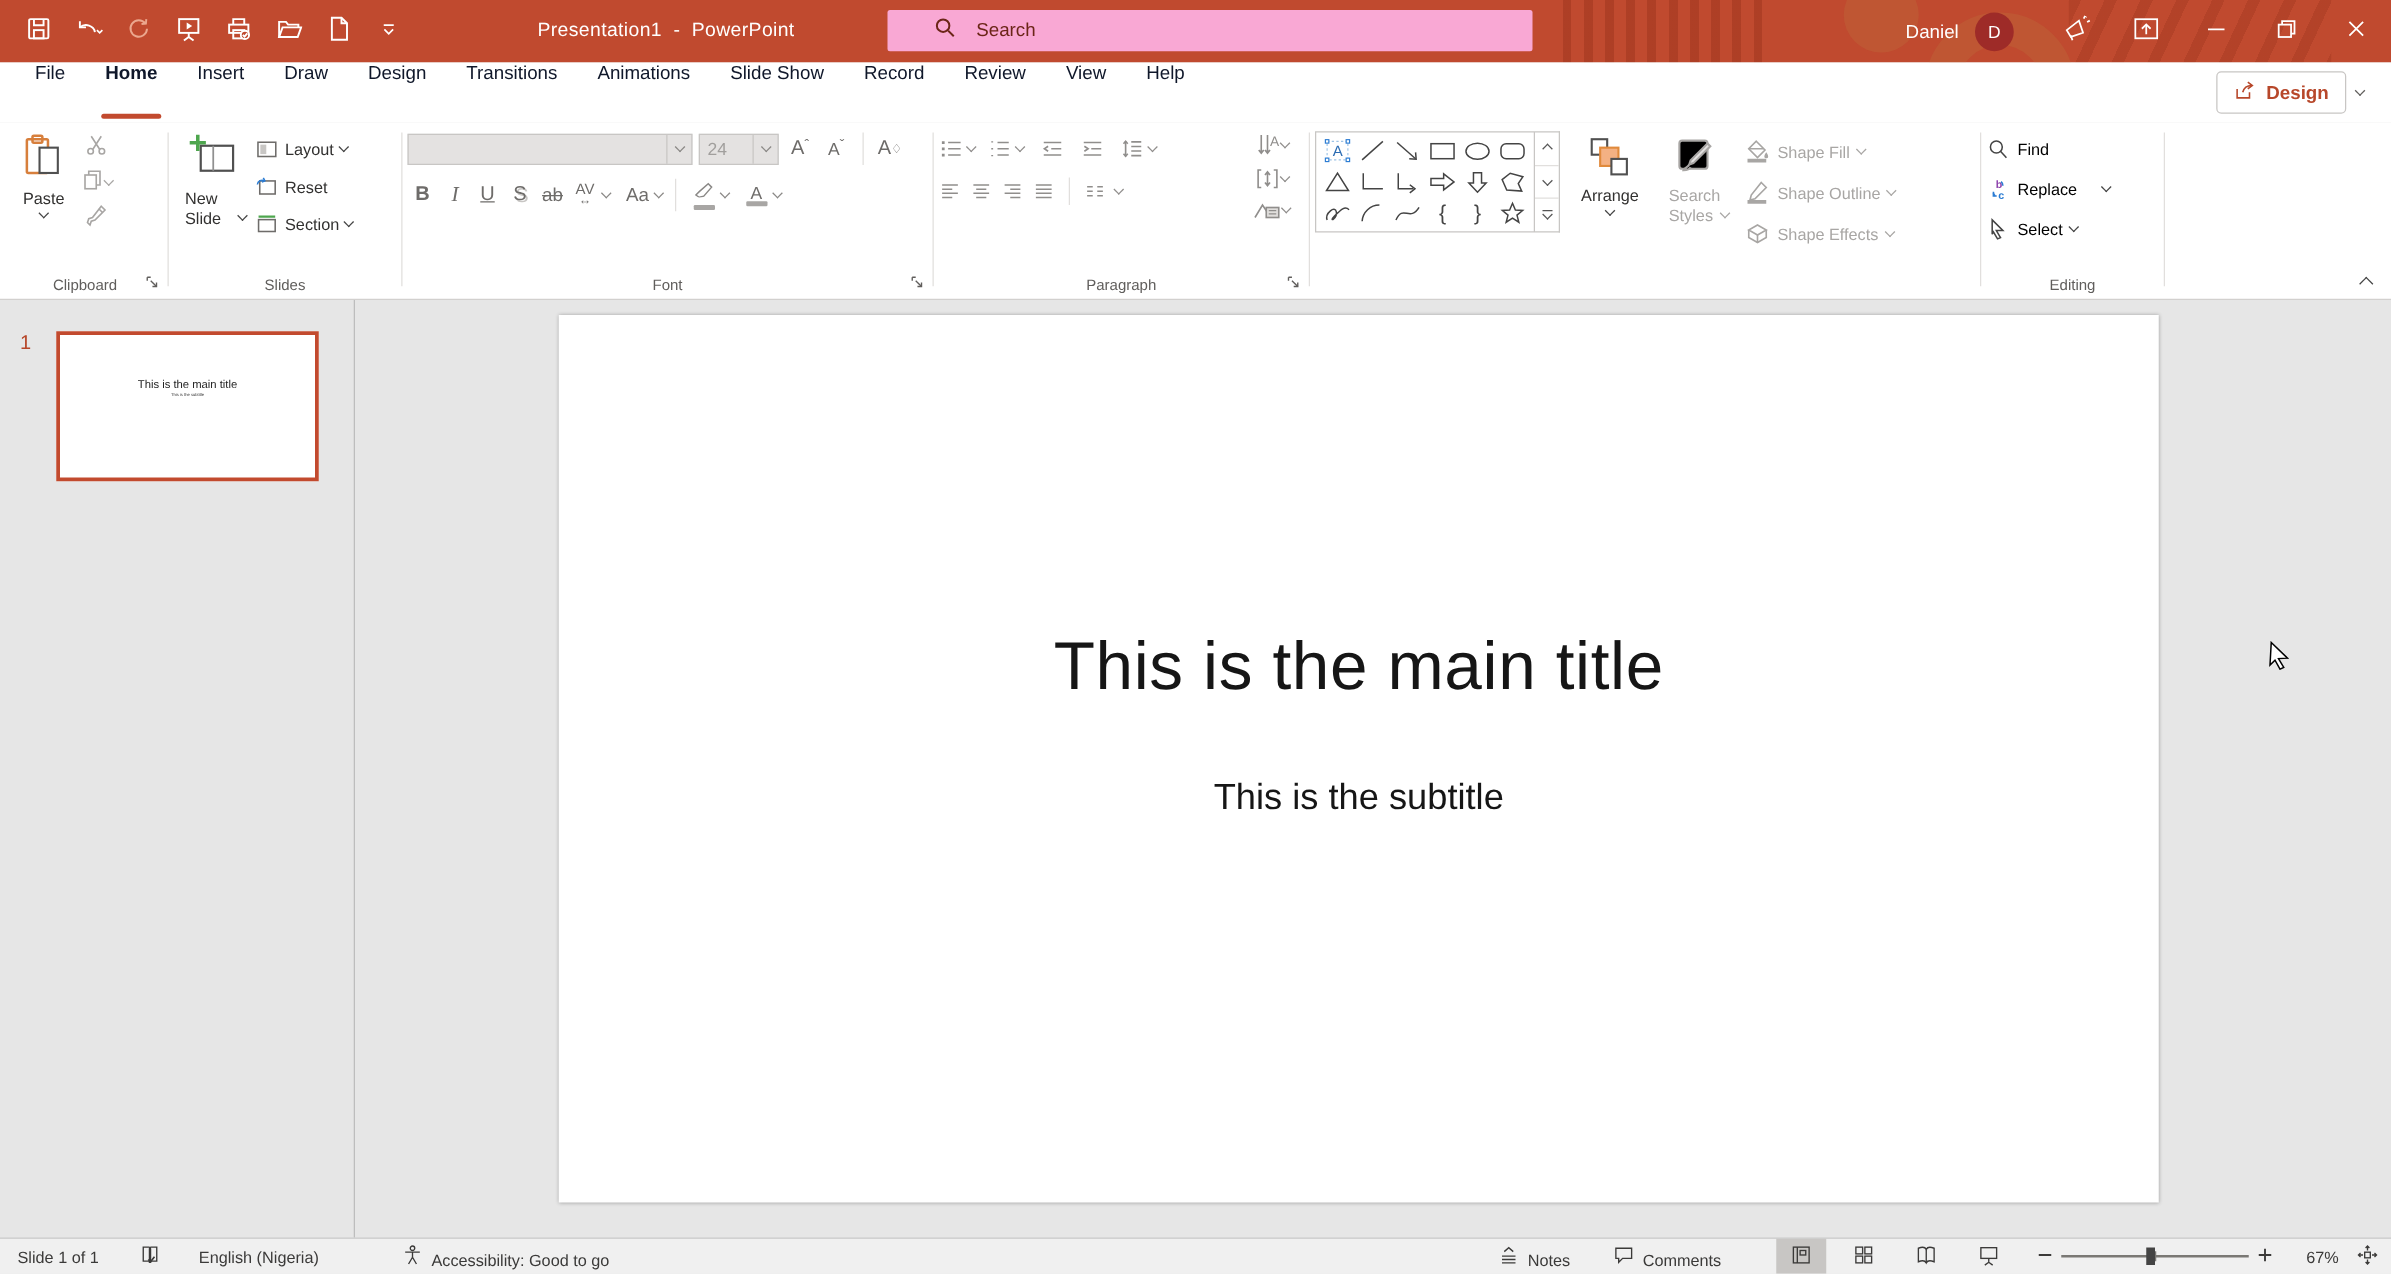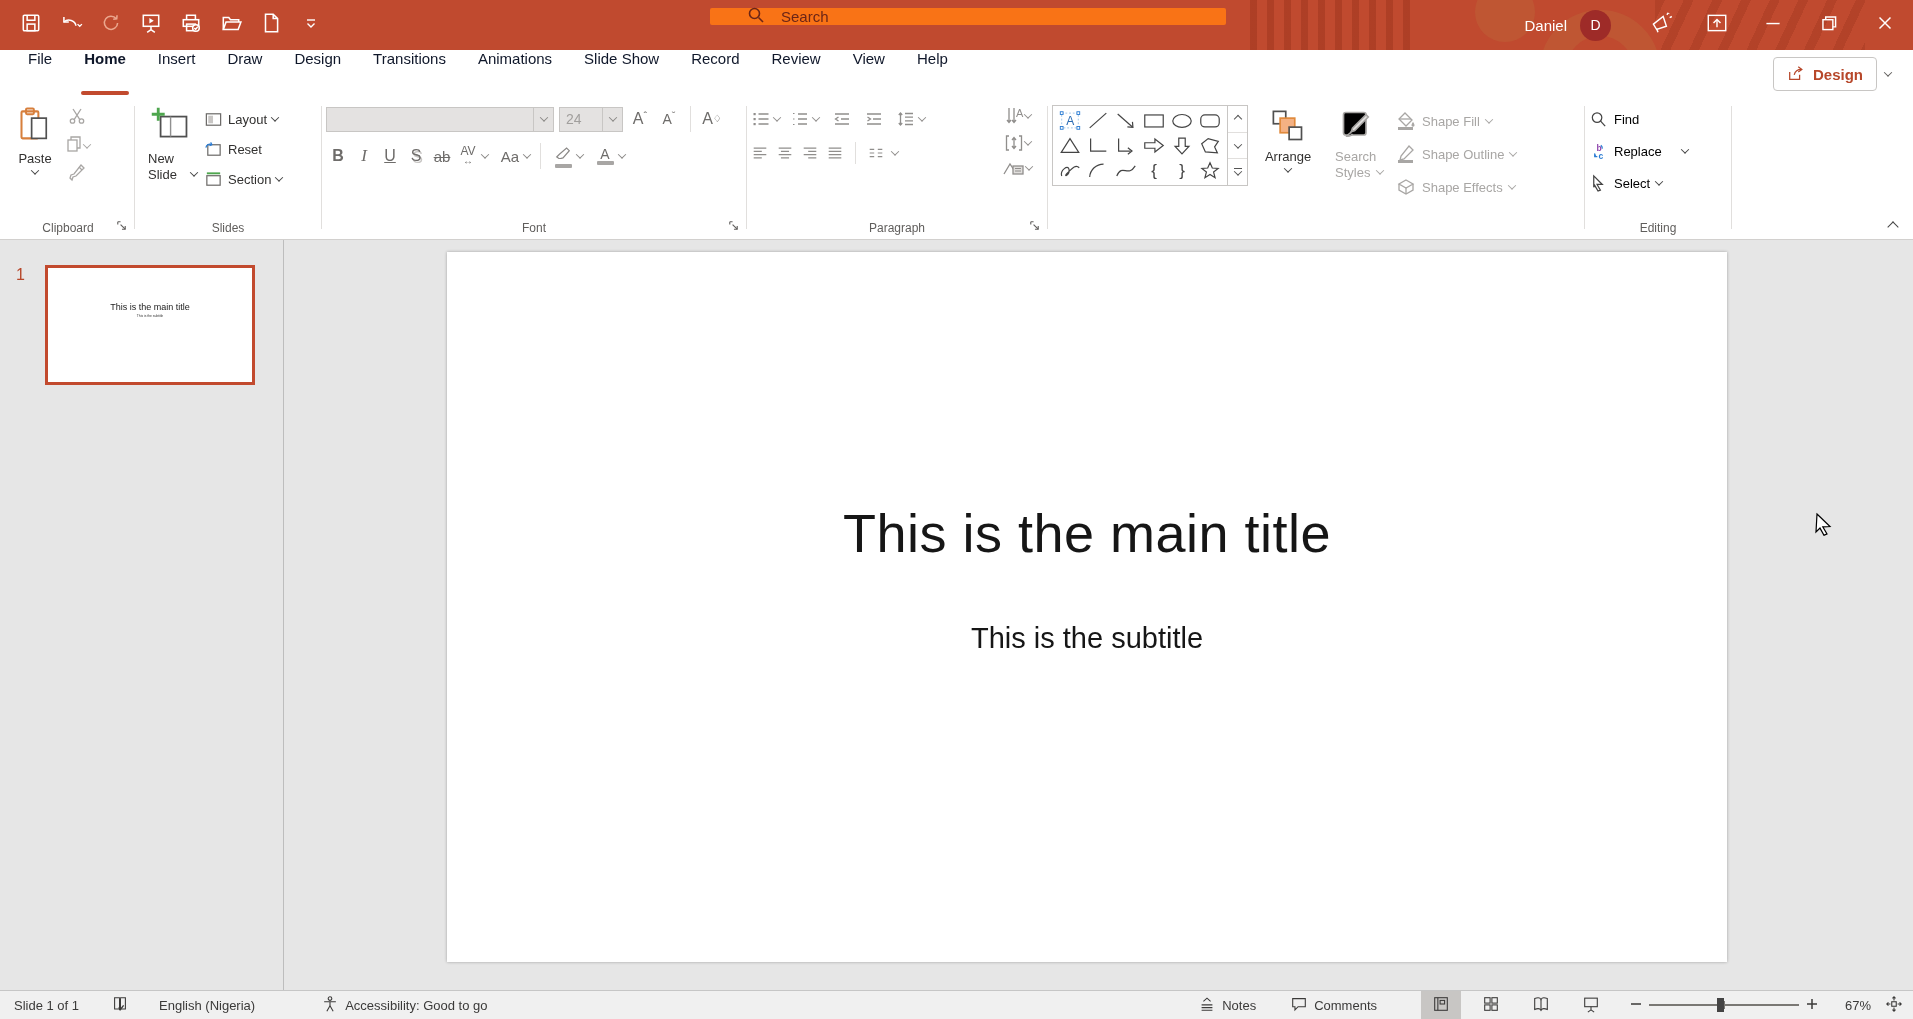--- a/index.html
+++ b/index.html
@@ -12,21 +12,21 @@
   .art-stripes1 { left:1250px; width:170px; background:repeating-linear-gradient(90deg, rgba(120,30,10,.25) 0 7px, rgba(0,0,0,0) 7px 17px); }
   .art-stripes2 { left:1655px; width:210px; background:repeating-linear-gradient(115deg, rgba(120,30,10,.18) 0 9px, rgba(0,0,0,0) 9px 26px); }
   .art-circle { position:absolute; border-radius:50%; pointer-events:none; }
   .c1 { width:120px; height:120px; border:26px solid rgba(190,110,60,.35); left:1540px; top:10px; }
   .c2 { width:60px; height:60px; background:rgba(190,110,60,.35); left:1475px; top:-18px; }
   .qat { position:absolute; left:14px; top:0; height:50px; display:flex; align-items:center; gap:6px; z-index:2; }
   .qat-btn { width:34px; height:34px; display:flex; align-items:center; justify-content:center; border-radius:3px; }
   .qat-btn svg { stroke:#fff; fill:none; stroke-width:1.4; }
   .qat-btn.disabled svg { stroke:#EBA78E; }
   .doc-title { position:absolute; left:430px; top:0; height:50px; display:flex; align-items:center; font-size:15.5px; letter-spacing:.3px; z-index:2; white-space:pre; }
-  .searchbox { position:absolute; left:710px; top:8px; width:516px; height:17px; background:#f97316; border-radius:2px; display:flex; align-items:center; padding-left:36px; gap:15px; color:#6B2517; z-index:2; }
+  .searchbox { position:absolute; left:710px; top:8px; width:516px; height:33px; background:#f9a8d4; border-radius:2px; display:flex; align-items:center; padding-left:36px; gap:15px; color:#6B2517; z-index:2; }
   .searchbox svg { stroke:#6B2517; fill:none; stroke-width:1.6; }
   .search-text { font-size:15px; }
   .tb-right { position:absolute; right:0; top:0; height:50px; display:flex; align-items:center; z-index:2; }
   .user-name { font-size:15px; margin-right:13px; }
   .avatar { width:31px; height:31px; border-radius:50%; background:#9E2B28; display:flex; align-items:center; justify-content:center; font-size:14px; margin-right:22px; }
   .winbtn { width:56px; height:50px; display:flex; align-items:center; justify-content:center; }
   .winbtn svg { stroke:#fff; fill:none; stroke-width:1.3; }
 
   
   .tabrow { height:48px; background:#fff; display:flex; align-items:stretch; padding-left:12px; position:relative; flex:none; }
@@ -82,21 +82,21 @@
   .thumb-title { margin-top:34px; text-align:center; font-size:9px; color:#222; font-weight:300; }
   .thumb-sub { text-align:center; font-size:6px; transform:scale(.55); color:#333; margin-top:1px; }
   .canvas { flex:1; position:relative; }
   .slide { position:absolute; left:163px; top:12px; width:1280px; height:710px; background:#fff; box-shadow:0 0 3px rgba(0,0,0,.30); }
   .slide-title { position:absolute; left:0; right:0; top:250px; text-align:center; font-size:54px; font-weight:300; color:#161616; letter-spacing:.5px; }
   .slide-sub { position:absolute; left:0; right:0; top:370px; text-align:center; font-size:29px; font-weight:300; color:#161616; }
   .cursor { position:absolute; left:1529px; top:272px; z-index:5; }
 
   
   .statusbar { height:29px; background:#F0F0F0; border-top:1px solid #C6C6C6; display:flex; align-items:center; font-size:13px; color:#3B3A39; flex:none; }
-  .sb-item { display:flex; align-items:center; gap:6px; }
+  .sb-item { display:flex; align-items:flex-end; gap:6px; }
   .sb-item svg { fill:none; stroke:#3B3A39; stroke-width:1.2; }
   .viewbtn { width:40px; height:28px; display:flex; align-items:center; justify-content:center; }
   .viewbtn.active { background:#C8C6C4; }
   .viewbtn svg { fill:none; stroke:#3B3A39; stroke-width:1.2; }
   .zoomtrack { width:150px; height:2px; background:#7A7874; position:relative; margin:0 6px; }
   .zoomtick { position:absolute; left:50%; top:-3px; width:1px; height:8px; background:#7A7874; }
   .zoomhandle { position:absolute; left:45%; top:-6px; width:7px; height:14px; background:#444; }
 </style>
 </head>
 <body>
@@ -159,20 +159,21 @@
             </svg></span>
         </div>
       <div class="qat-btn">
           <span><svg width="20" height="20" viewBox="0 0 20 20">
               <path d="M6 7h8"></path>
               <polyline points="6.5,10.5 10,14 13.5,10.5"></polyline>
             </svg></span>
         </div>
     </div>
 
+    <div class="doc-title">Presentation1  -  PowerPoint</div>
 
     <div class="searchbox">
       <span><svg width="20" height="20" viewBox="0 0 20 20">
             <circle cx="8.5" cy="8.5" r="5"></circle>
             <path d="M12.5 12.5l4.5 4.5"></path>
           </svg></span>
       <span class="search-text">Search</span>
     </div>
 
     <div class="tb-right">

